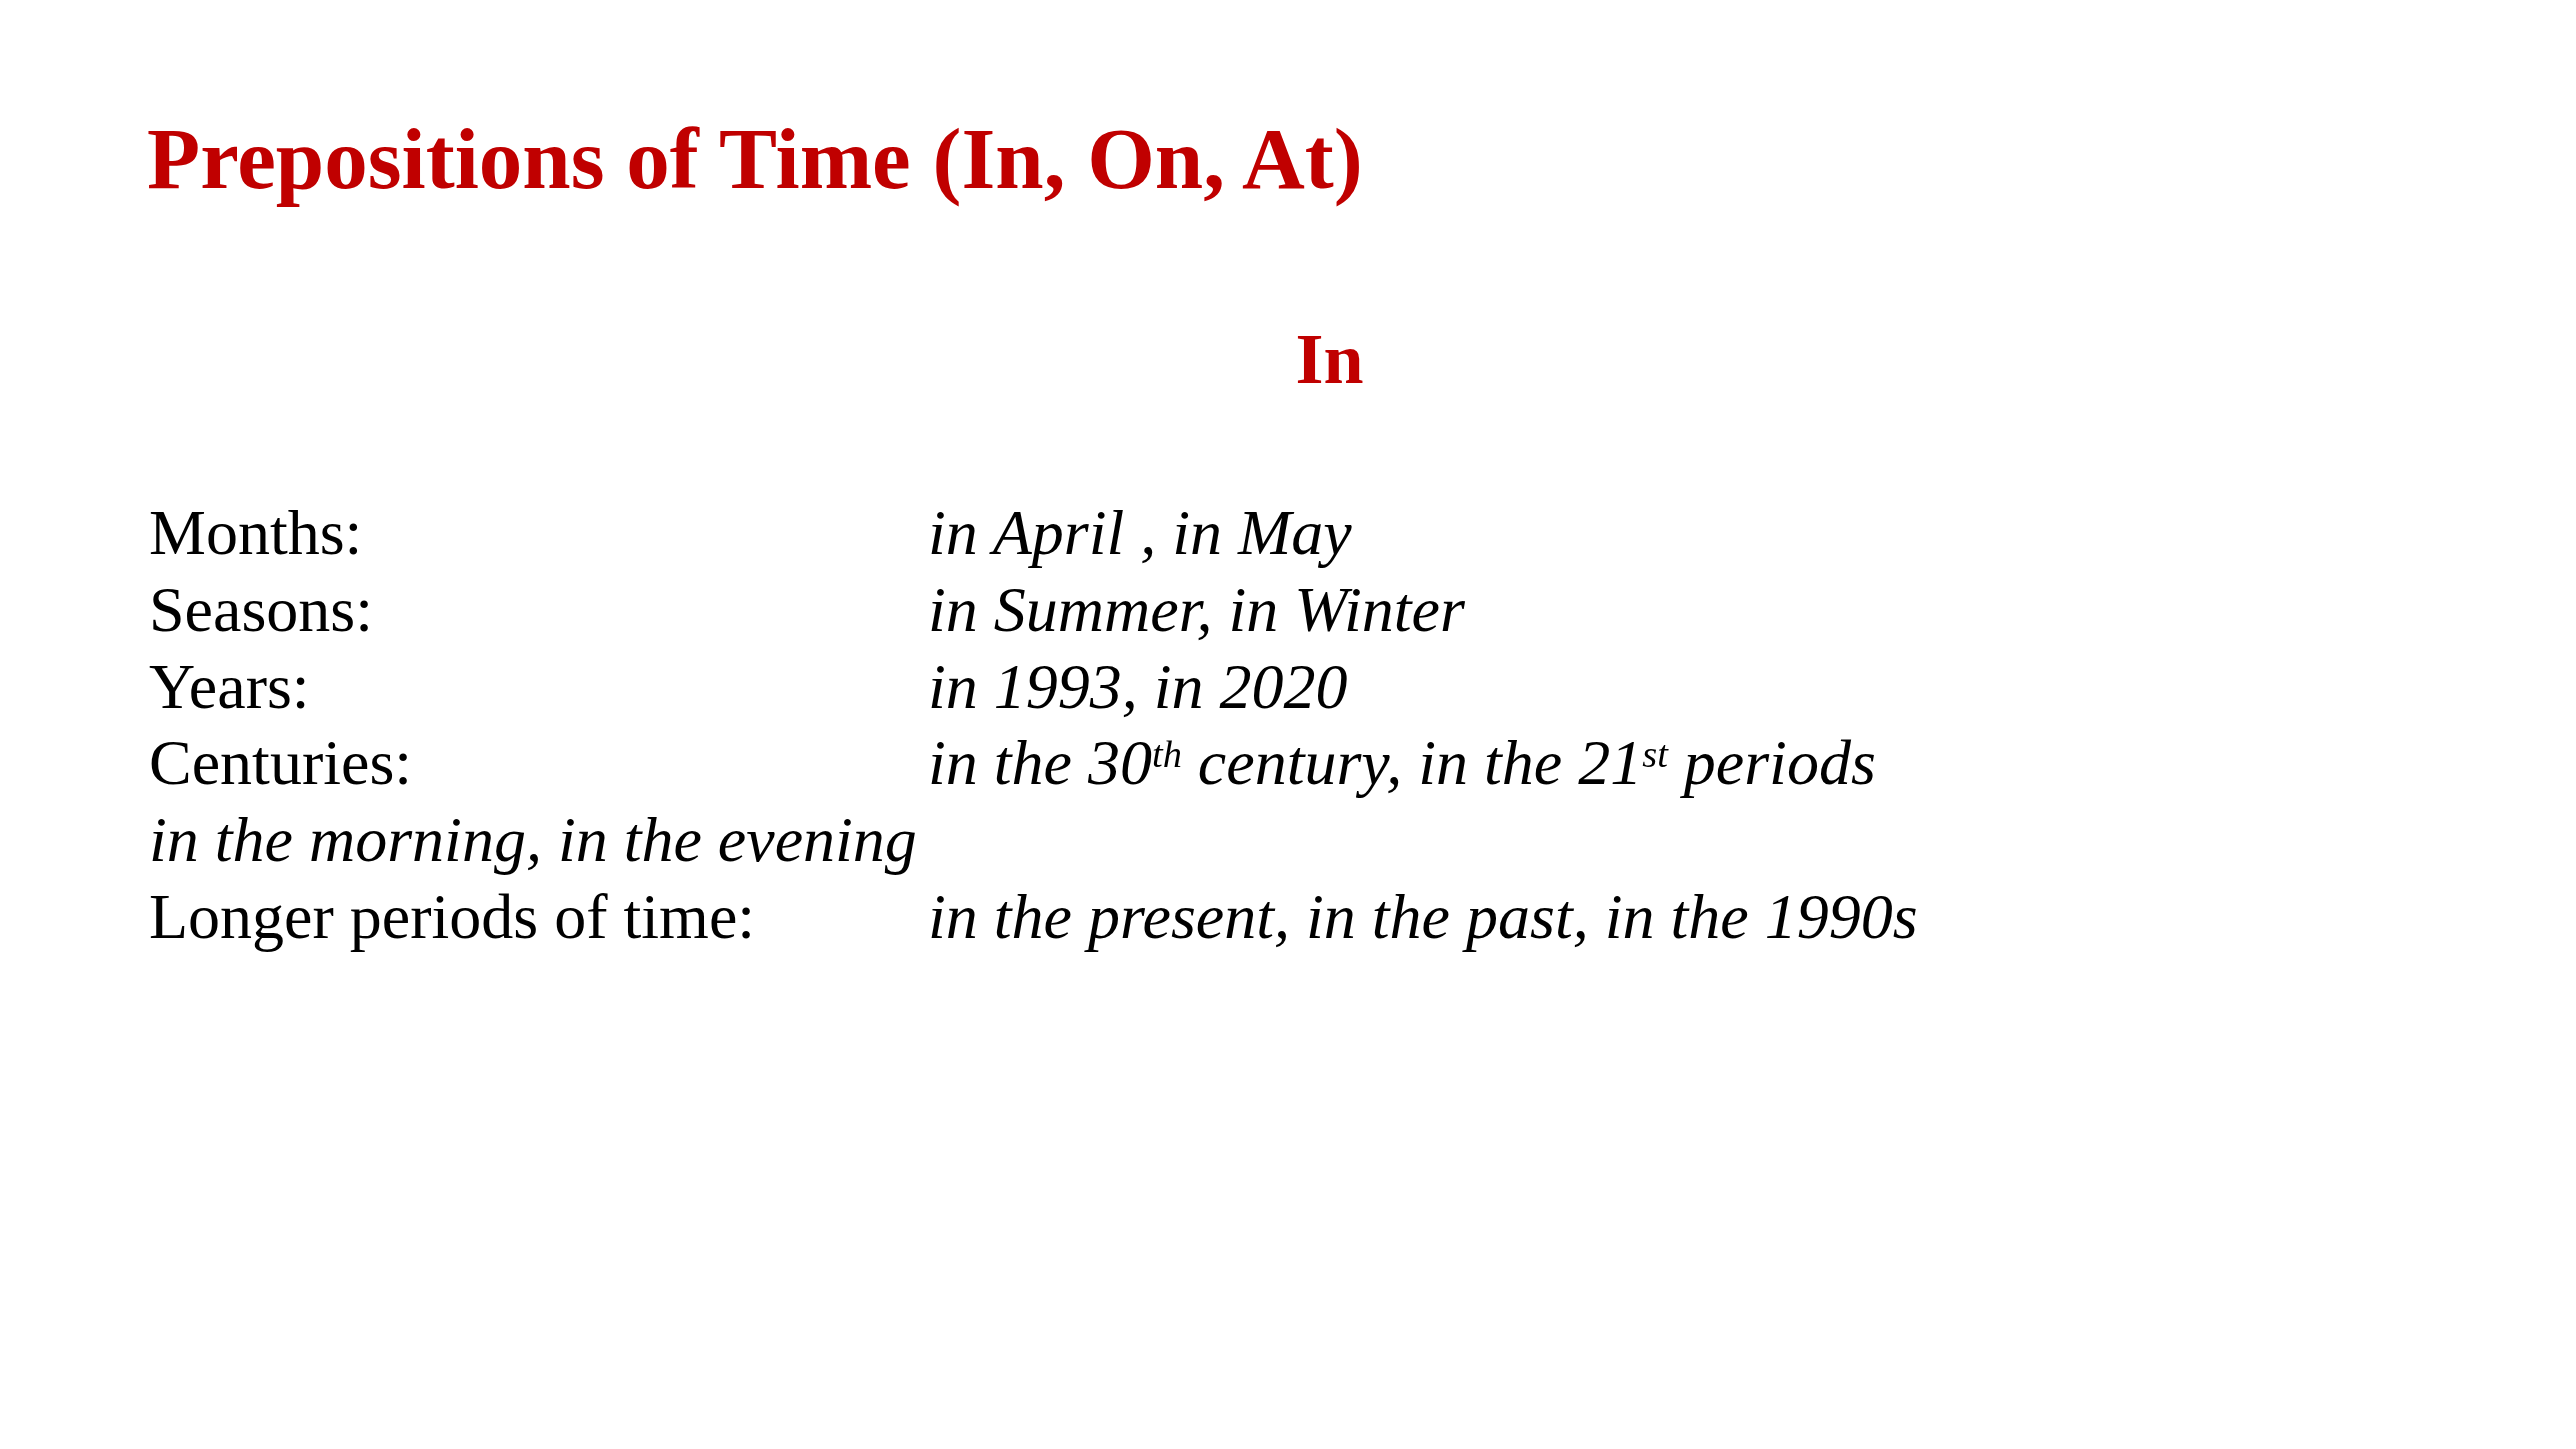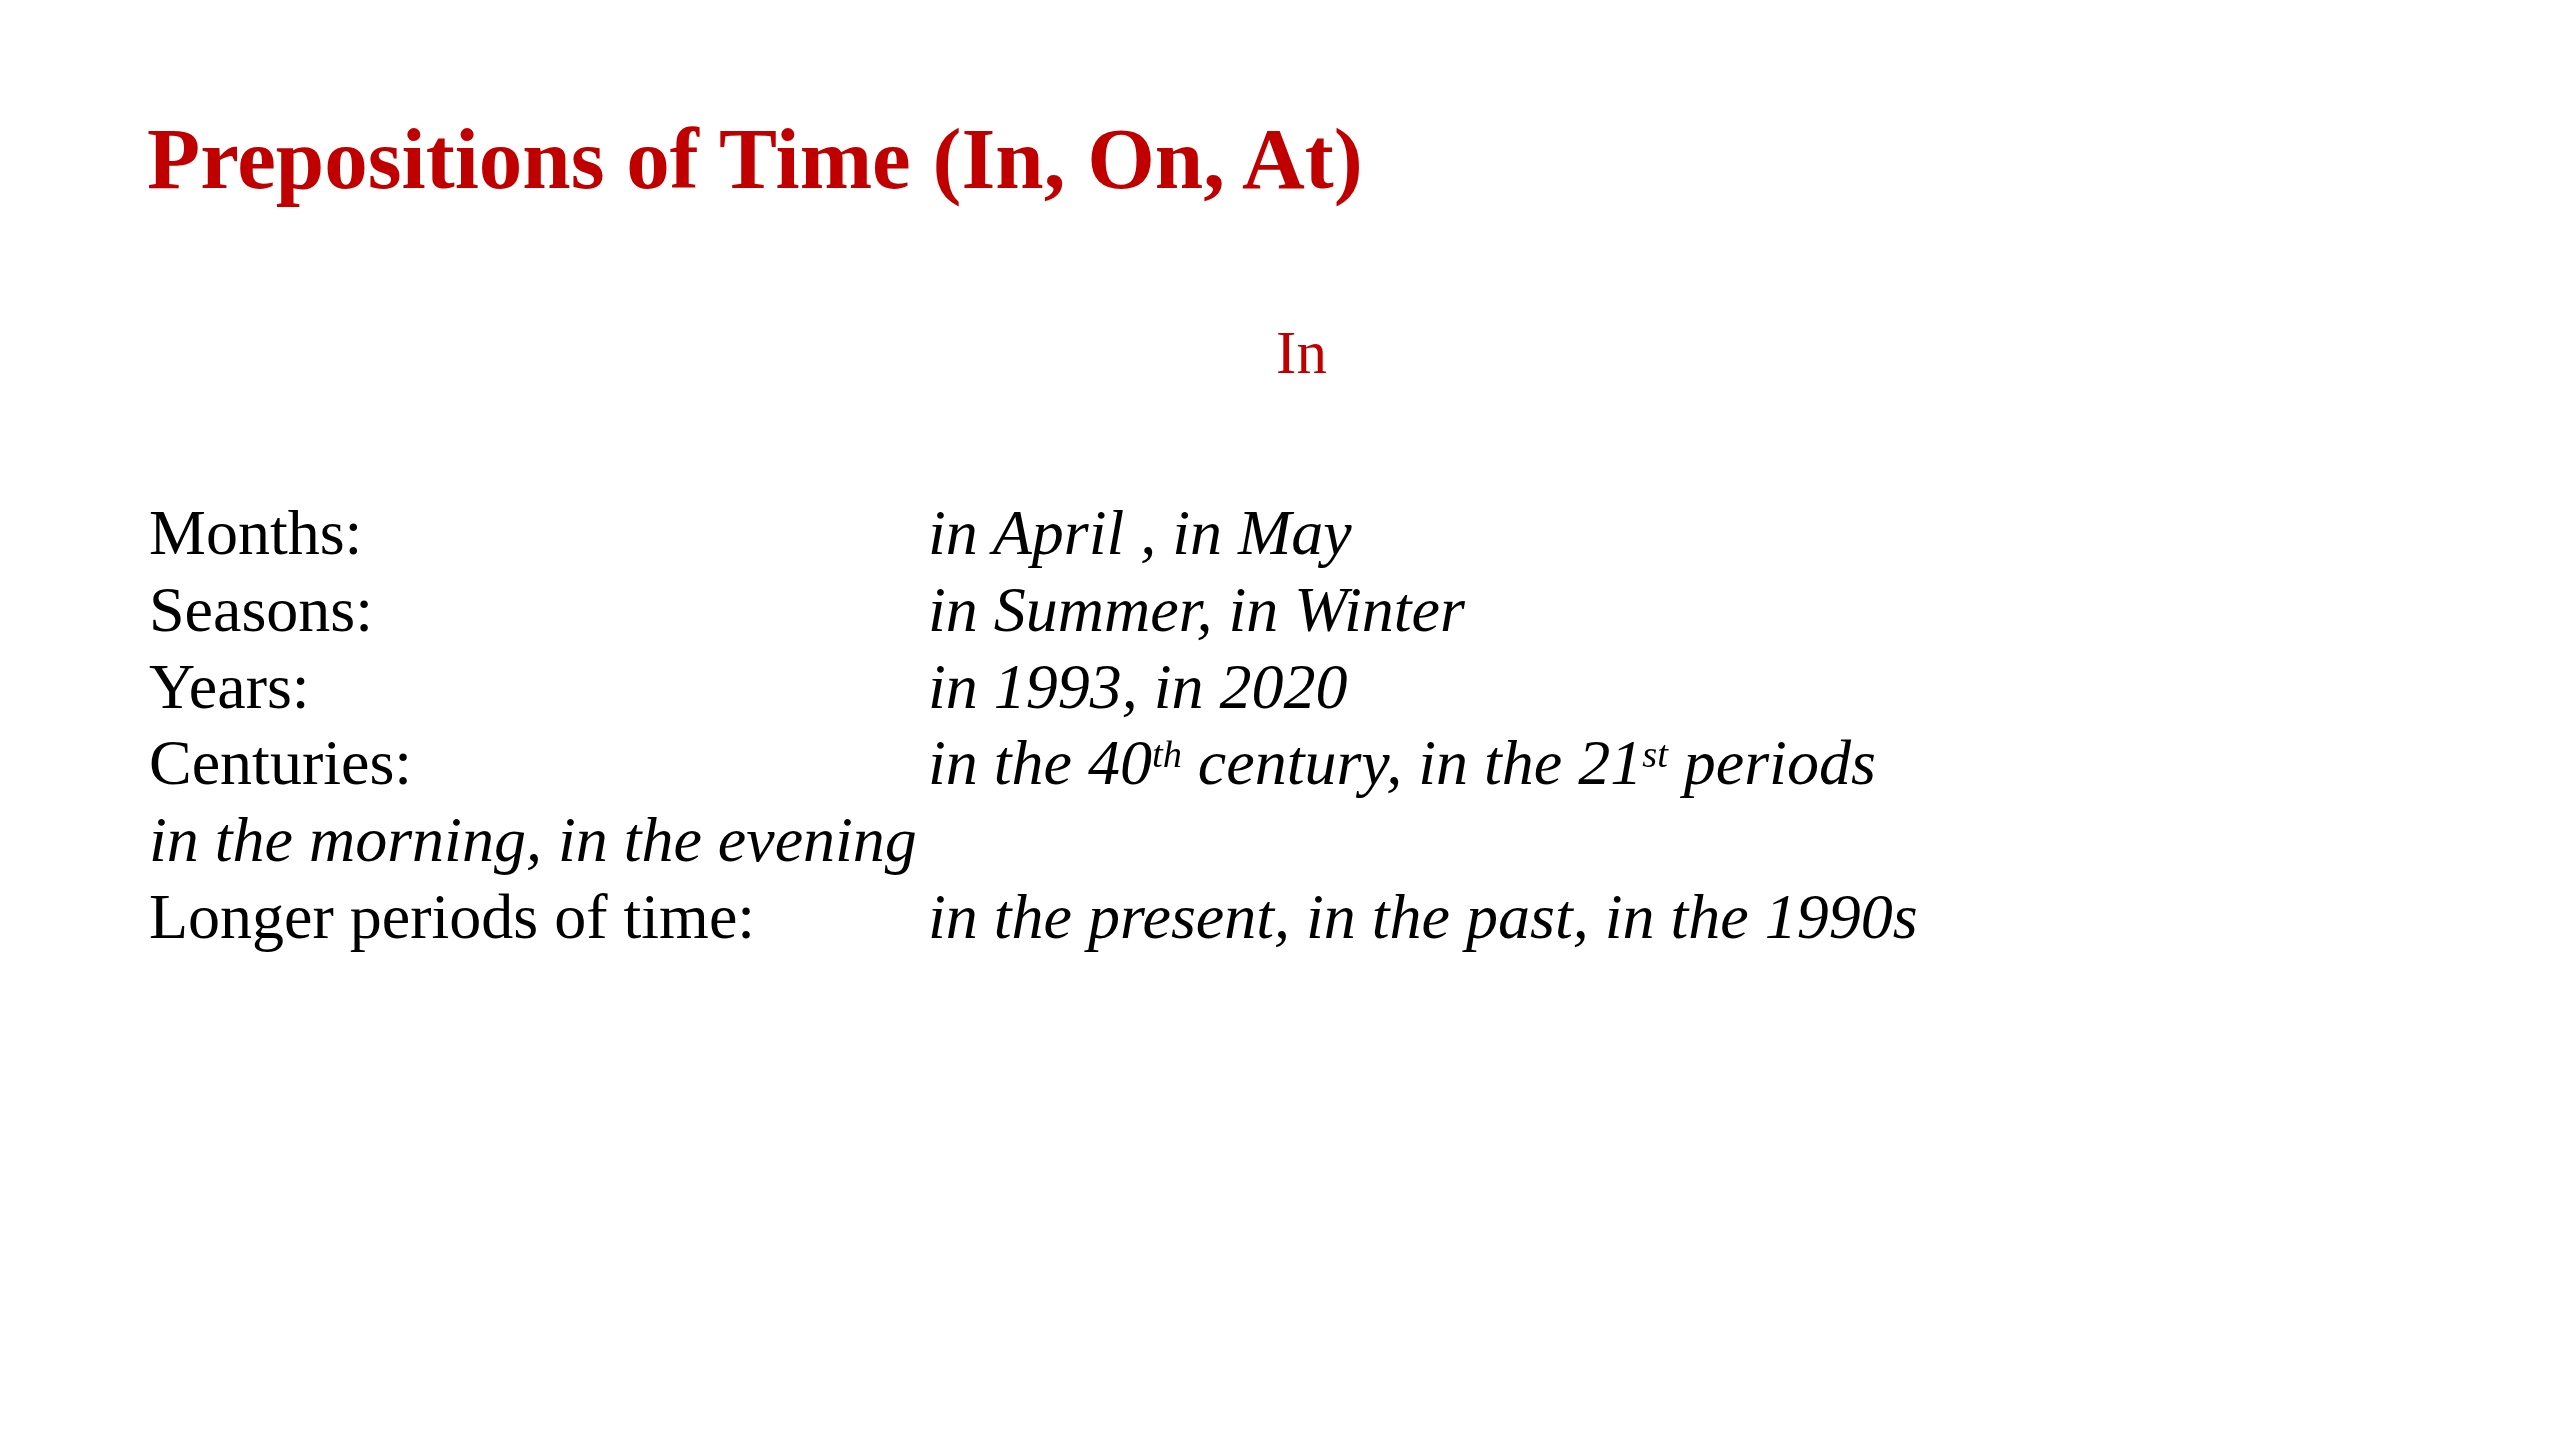--- a/index.html
+++ b/index.html
@@ -23,26 +23,26 @@
     left: 147px;
     top: 107px;
     font-size: 87px;
     font-weight: bold;
     line-height: 1.2;
     color: var(--accent);
     white-space: nowrap;
   }
   .section-heading {
     position: absolute;
-    left: 137px;
+    left: 165px;
     top: 316px;
     width: 2329px;
     text-align: center;
-    font-size: 61px;
-    font-weight: normal;
+    font-size: 72px;
+    font-weight: bold;
     line-height: 1.2;
     color: var(--accent);
   }
   .rows {
     position: absolute;
     left: 149px;
     top: 495px;
     width: 2318px;
     font-size: 64px;
     line-height: 1.2;
@@ -90,21 +90,21 @@
       <div class="example">in Summer, in Winter</div>
     </div>
 
     <div class="row">
       <div class="label">Years:</div>
       <div class="example">in 1993, in 2020</div>
     </div>
 
     <div class="row">
       <div class="label">Centuries:</div>
-      <div class="example"><span>in the 40</span><sup class="ordinal">th</sup><span> century, in the 21</span><sup class="ordinal">st</sup><span> periods</span></div>
+      <div class="example"><span>in the 30</span><sup class="ordinal">th</sup><span> century, in the 21</span><sup class="ordinal">st</sup><span> periods</span></div>
     </div>
 
     <div class="row">
       <div class="example">in the morning, in the evening</div>
     </div>
 
     <div class="row">
       <div class="label">Longer periods of time:</div>
       <div class="example">in the present, in the past, in the 1990s</div>
     </div>

